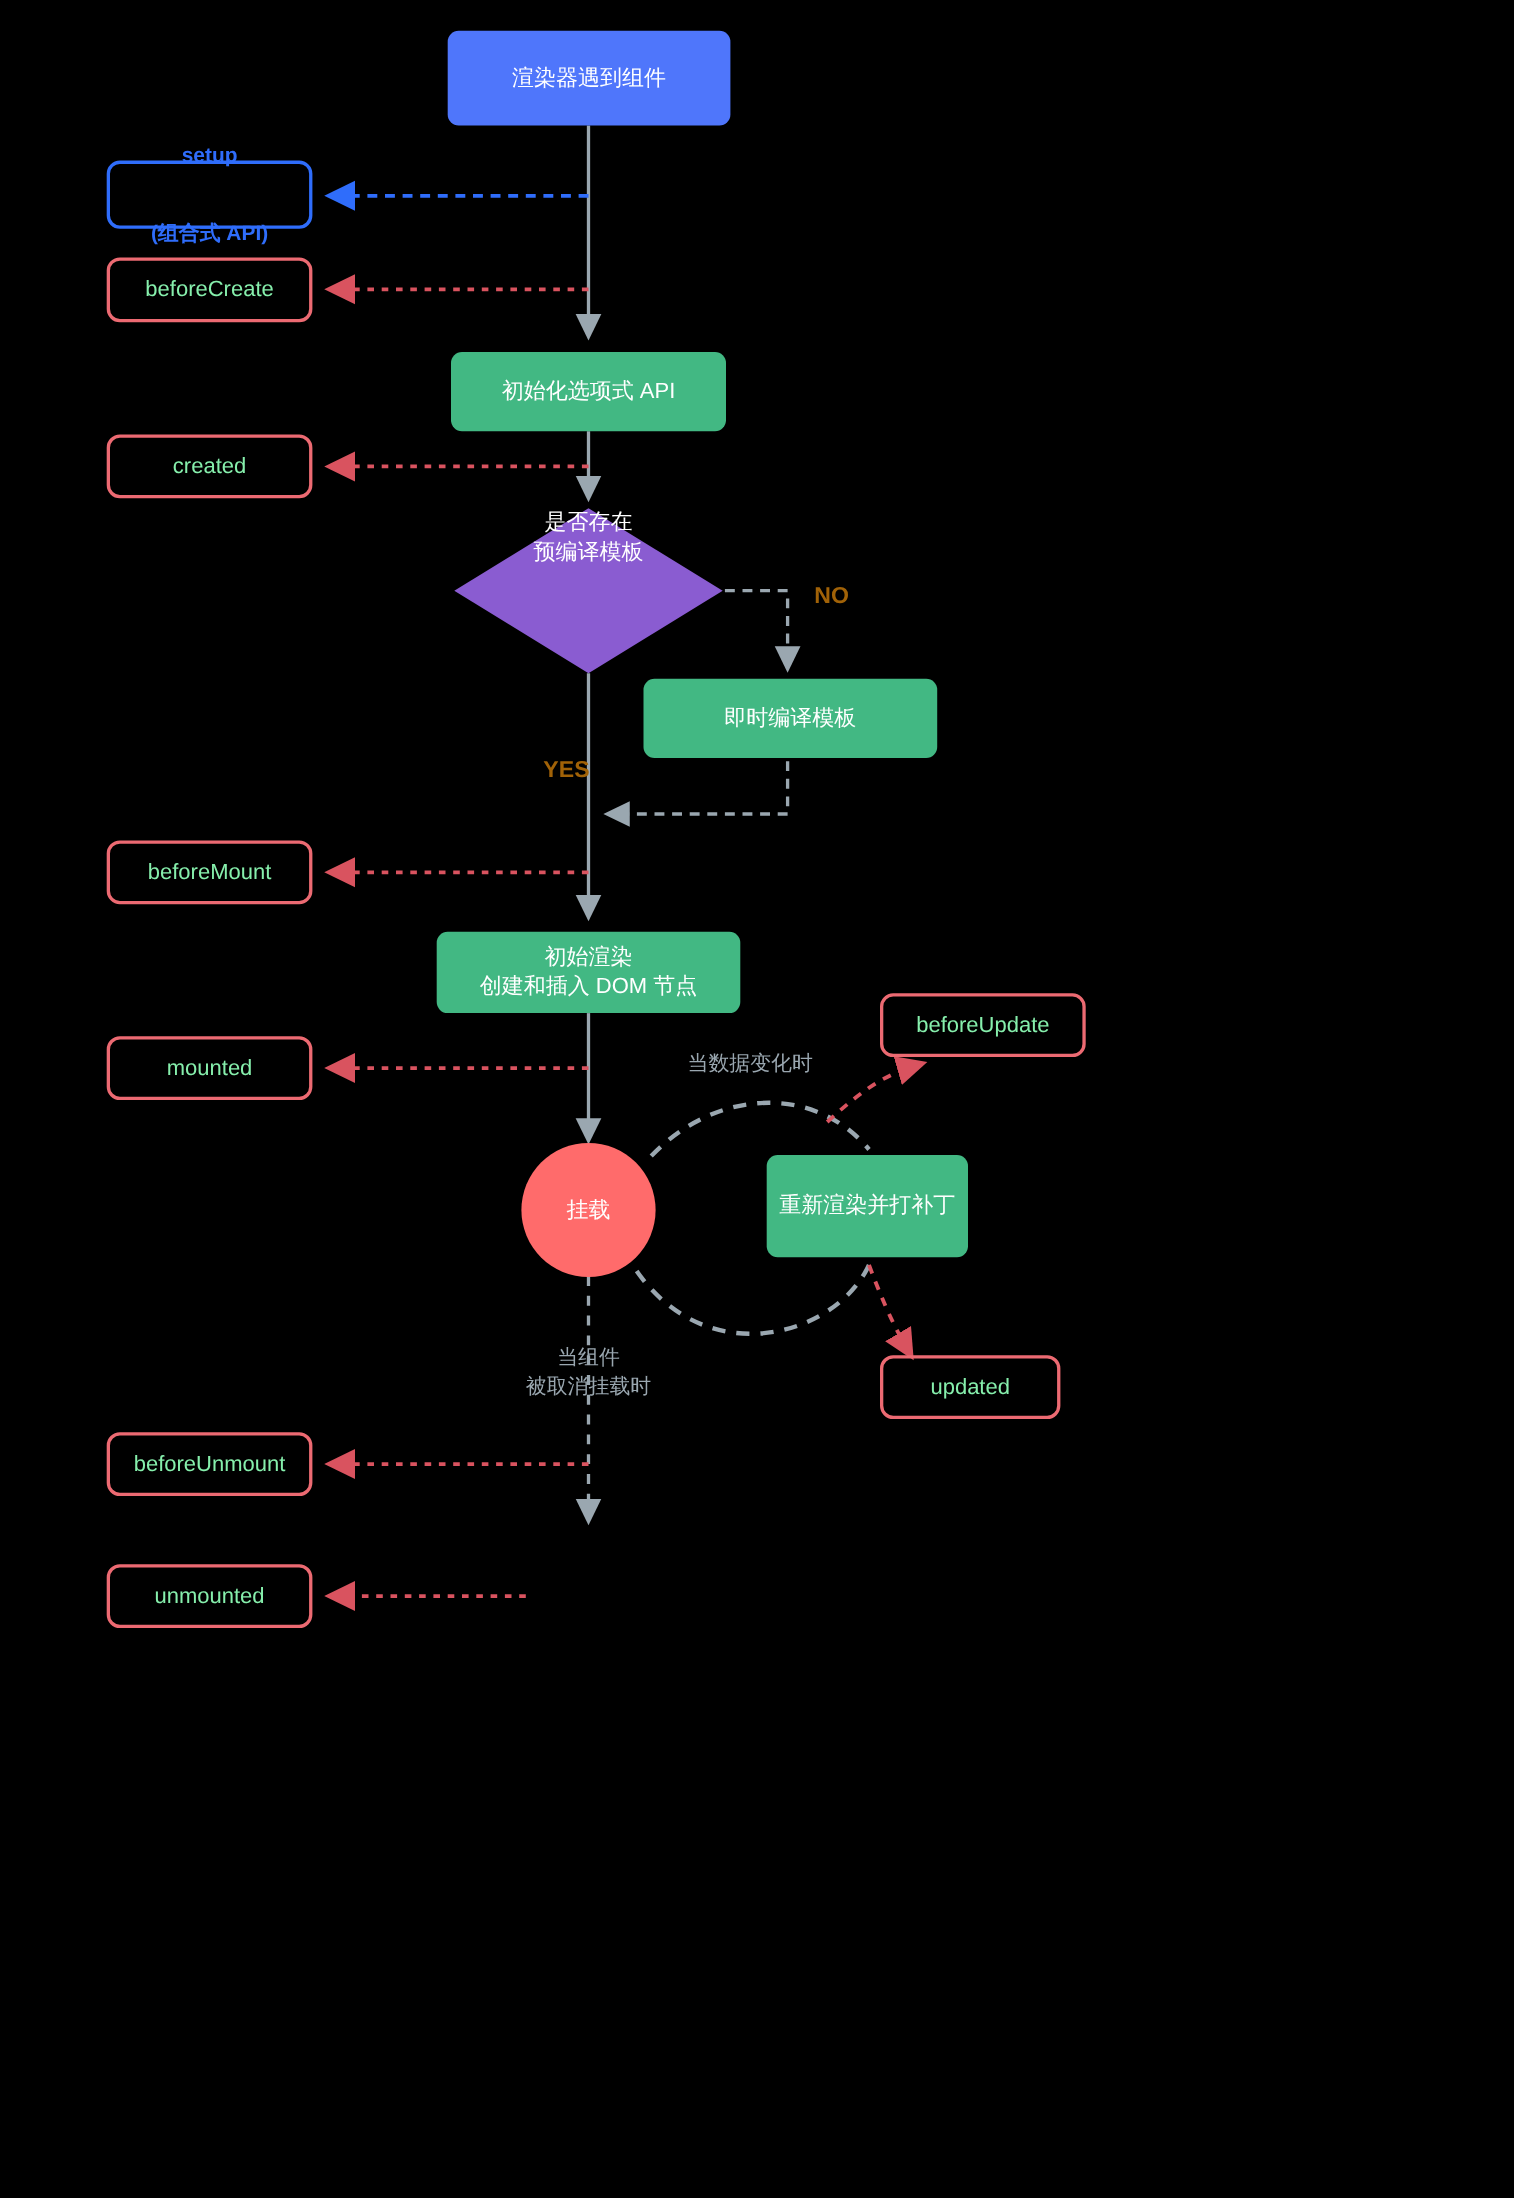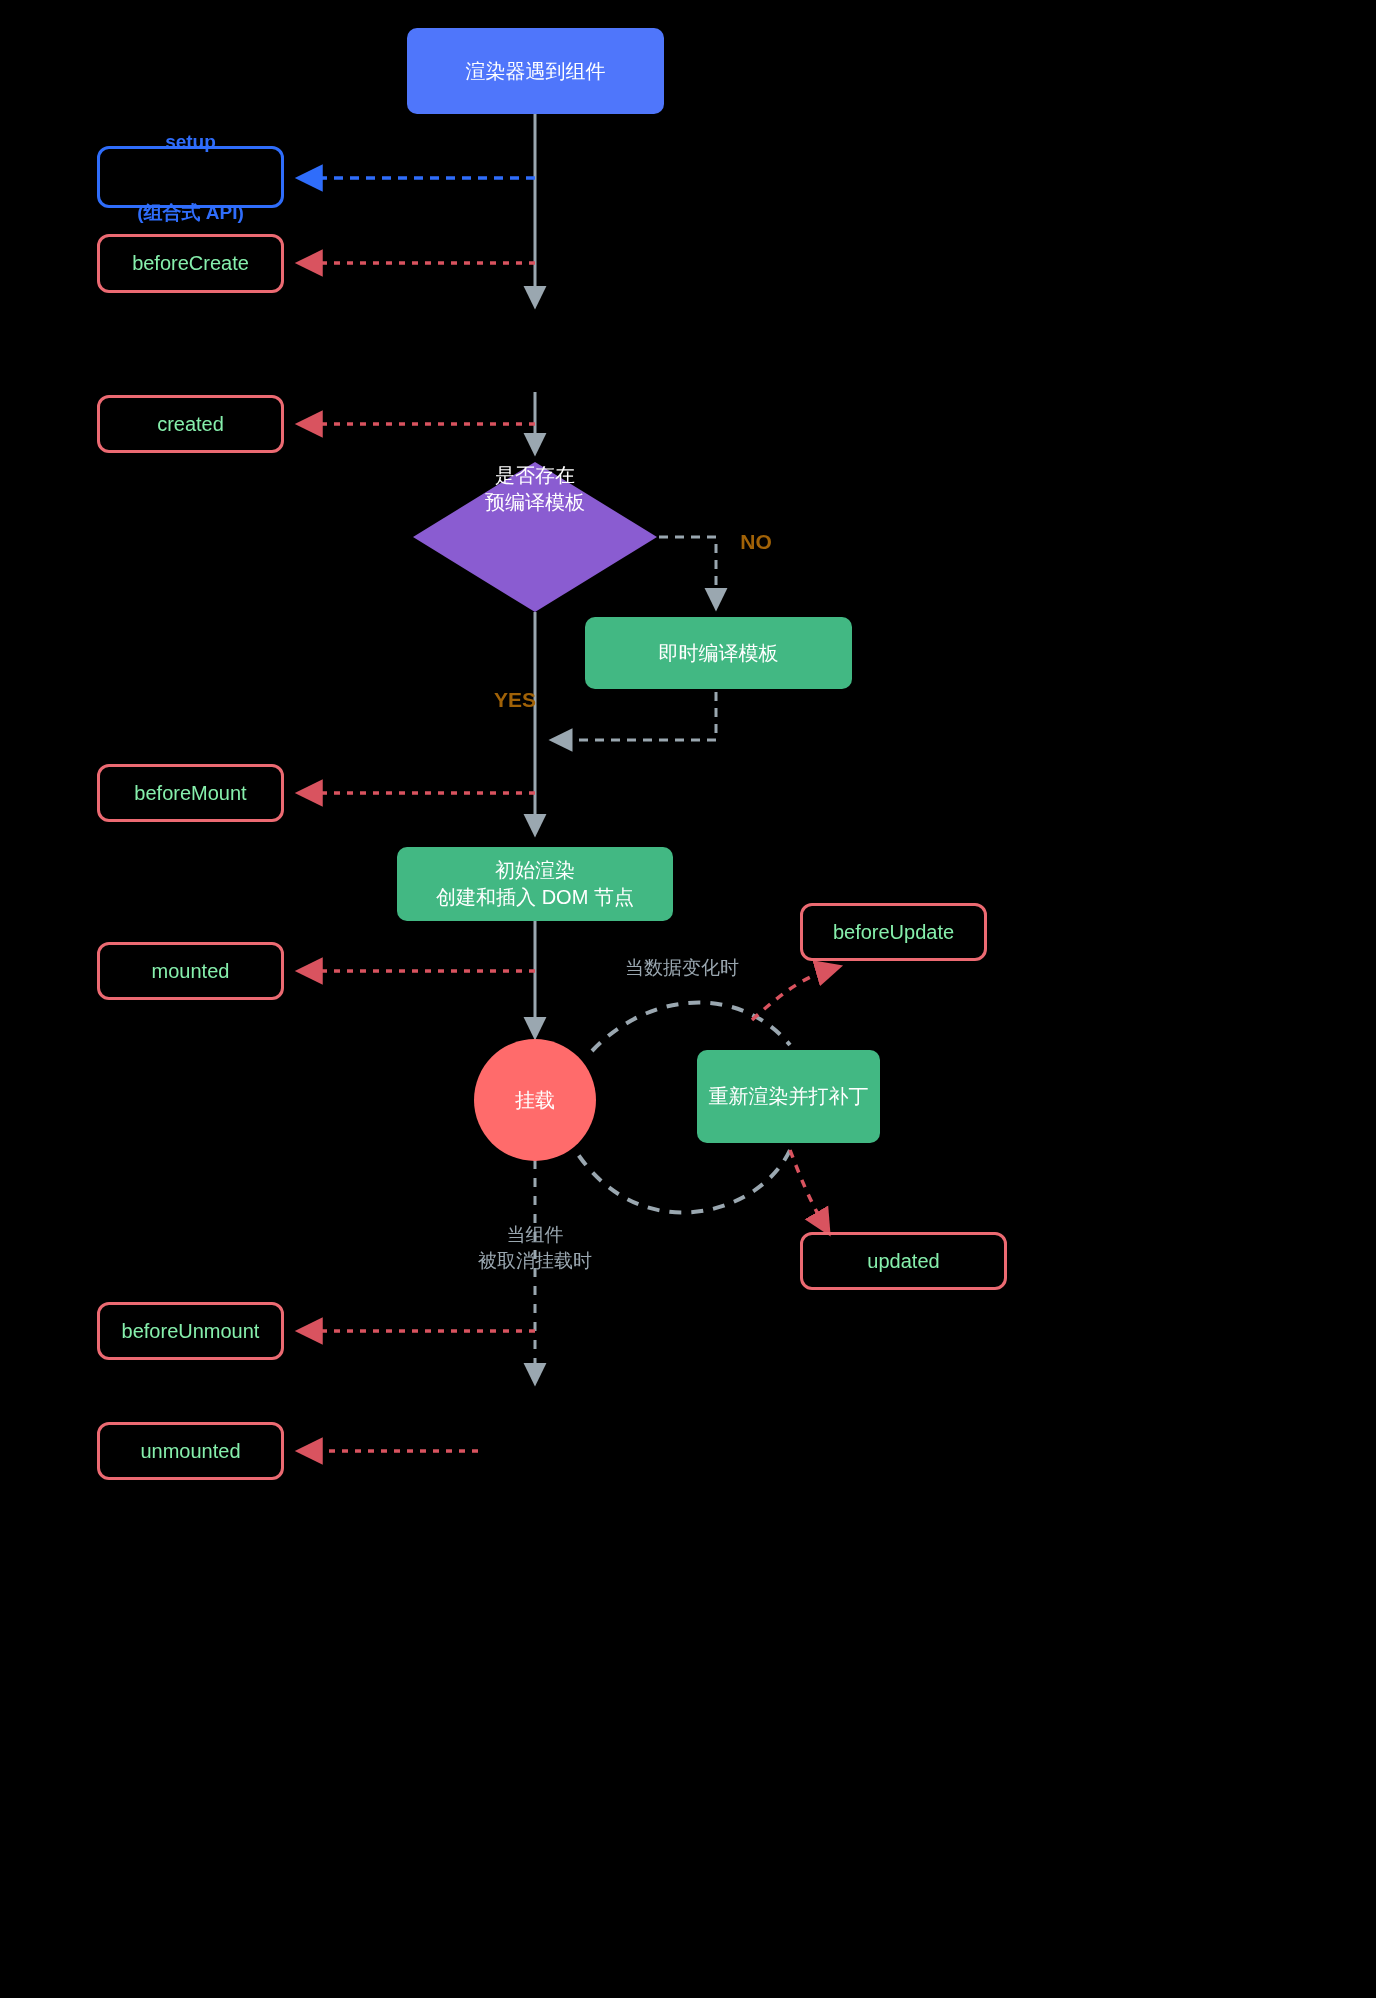--- a/index.html
+++ b/index.html
@@ -95,20 +95,23 @@
 
   <div class="node hook-setup" style="left:97px;top:146px;width:187px;height:62px;flex-direction:column;gap:45px;">
     <span>setup</span>
     <span>(组合式 API)</span>
   </div>
 
   <div class="node hook" style="left:97px;top:234px;width:187px;height:59px;">
     <span>beforeCreate</span>
   </div>
 
+  <div class="node box-green" style="left:410px;top:320px;width:250px;height:72px;">
+    <span>初始化选项式 API</span>
+  </div>
 
   <div class="node hook" style="left:97px;top:395px;width:187px;height:58px;">
     <span>created</span>
   </div>
 
   <div class="diamond-wrap" style="left:413px;top:462px;width:244px;height:150px;">
     <div class="diamond-text">
       <div>
         <div>是否存在</div>
         <div>预编译模板</div>
@@ -144,21 +147,21 @@
   <div class="edge-label" style="left:612px;top:955px;width:140px;">当数据变化时</div>
 
   <div class="node circle" style="left:474px;top:1039px;width:122px;height:122px;">
     <span>挂载</span>
   </div>
 
   <div class="node box-green" style="left:697px;top:1050px;width:183px;height:93px;">
     <span>重新渲染并打补丁</span>
   </div>
 
-  <div class="node hook" style="left:800px;top:1232px;width:207px;height:58px;">
+  <div class="node hook" style="left:800px;top:1232px;width:164px;height:58px;">
     <span>updated</span>
   </div>
 
   <div class="edge-label" style="left:464px;top:1222px;width:142px;">
     <div>当组件</div>
     <div>被取消挂载时</div>
   </div>
 
   <div class="node hook" style="left:97px;top:1302px;width:187px;height:58px;">
     <span>beforeUnmount</span>

